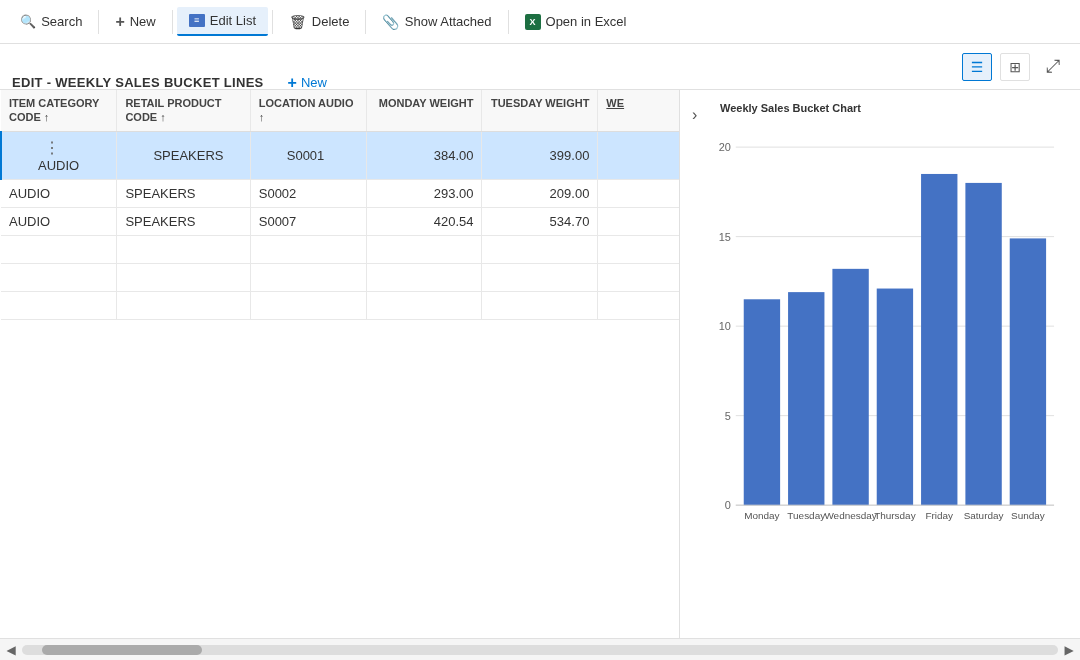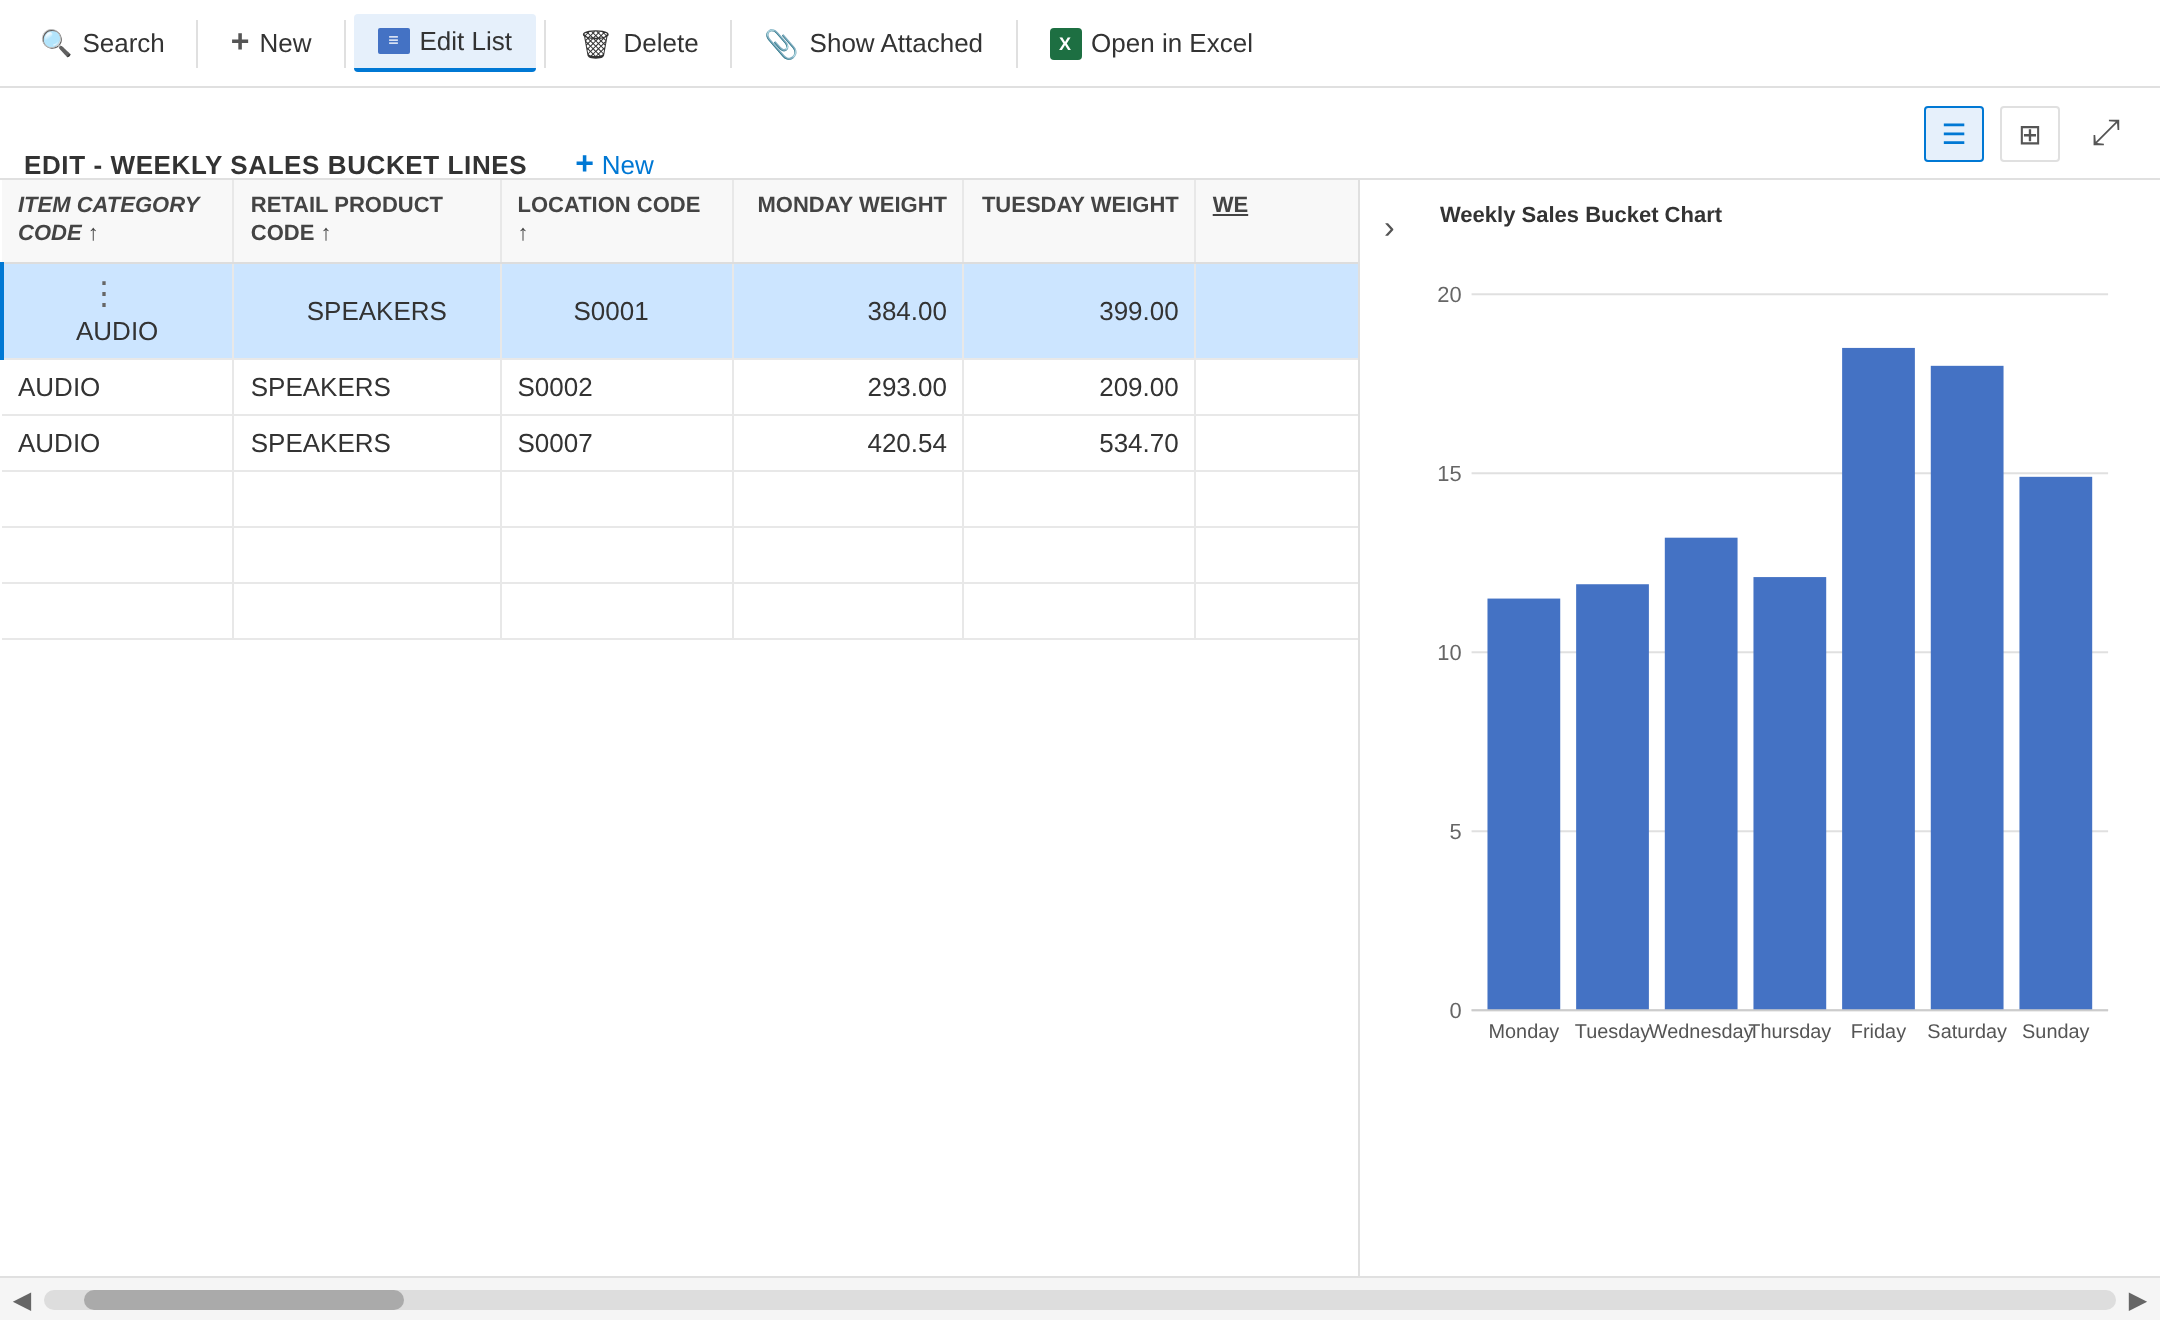--- a/index.html
+++ b/index.html
@@ -137,21 +137,21 @@
     .data-table td {
       border-bottom: 1px solid #e8e8e8;
       border-right: 1px solid #e8e8e8;
       padding: 6px 8px;
       vertical-align: middle;
     }
     .data-table td:last-child { border-right: none; }
     .data-table tr.selected td { background: #cce5ff; padding-left: 36px; }
     .data-table tr.selected td:first-child { border-left: 2px solid #0078d4; }
     .data-table .num-col { text-align: right; }
-    .col-category { width: 100px; font-style: italic; }
+    .col-category { width: 100px; }
     .col-retail { width: 110px; }
     .col-location { width: 100px; }
     .col-monday { width: 100px; }
     .col-tuesday { width: 100px; }
     .col-we { width: 70px; }
 
     .row-options-btn {
       cursor: pointer;
       color: #666;
       padding: 2px 6px;
@@ -294,21 +294,21 @@
 </div>
 
 <div class="main-content">
 
   <div class="table-area">
     <table class="data-table">
       <thead>
         <tr>
           <th class="col-category">ITEM CATEGORY CODE ↑</th>
           <th class="col-retail">RETAIL PRODUCT CODE ↑</th>
-          <th class="col-location">LOCATION CODE ↑</th>
+          <th class="col-location">LOCATION AUDIO ↑</th>
           <th class="col-monday num-col">MONDAY WEIGHT</th>
           <th class="col-tuesday num-col">TUESDAY WEIGHT</th>
           <th class="col-we">WE</th>
         </tr>
       </thead>
       <tbody id="table-body">
       <tr class="selected">
             <td><button class="row-options-btn">⋮</button> AUDIO</td>
             <td>SPEAKERS</td>
             <td>S0001</td>

